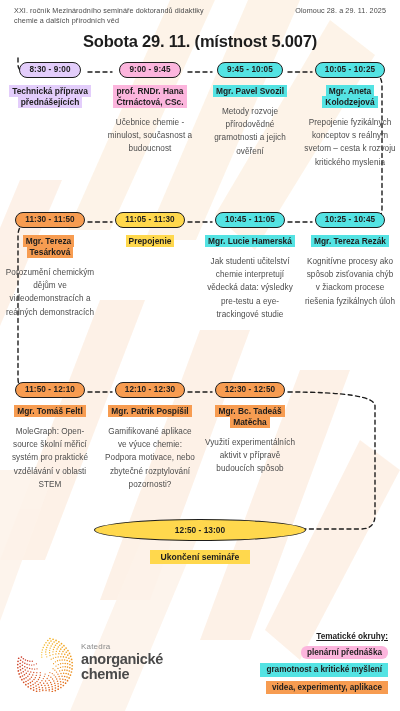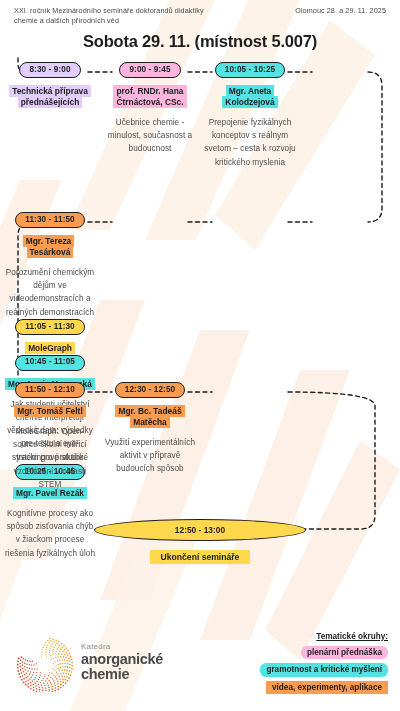--- a/index.html
+++ b/index.html
@@ -74,21 +74,21 @@
 
   
   .row {
     position: absolute;
     left: 0;
     width: 400px;
     display: flex;
     z-index: 4;
   }
   #row-1 { top: 62px; }
-  #row-2 { top: 212px; flex-direction: column; }
+  #row-2 { top: 212px; }
   #row-3 { top: 382px; }
 
   .slot {
     width: 100px;
     box-sizing: border-box;
     padding: 0 4px;
     display: flex;
     flex-direction: column;
     align-items: center;
   }
@@ -275,54 +275,64 @@
     <div class="time-pill" style="background: rgb(227, 205, 251);">8:30 - 9:00</div>
     <div class="speaker"><span style="background: rgb(227, 205, 251);">Technická příprava přednášejících</span></div>
 
   </div>
   <div class="slot">
     <div class="time-pill" style="background: rgb(252, 181, 221);">9:00 - 9:45</div>
     <div class="speaker"><span style="background: rgb(252, 181, 221);">prof. RNDr. Hana Čtrnáctová, CSc.</span></div>
     <div class="talk-title">Učebnice chemie - minulost, současnost a budoucnost</div>
   </div>
   <div class="slot">
+    <div class="time-pill" style="background: rgb(84, 227, 227);">9:45 - 10:05</div>
+    <div class="speaker"><span style="background: rgb(84, 227, 227);">Mgr. Pavel Svozil</span></div>
+    <div class="talk-title">Metody rozvoje přírodovědné gramotnosti a jejich ověření</div>
+  </div>
+  <div class="slot">
     <div class="time-pill" style="background: rgb(84, 227, 227);">10:05 - 10:25</div>
     <div class="speaker"><span style="background: rgb(84, 227, 227); text-align: right;">Mgr. Aneta Kolodzejová</span></div>
     <div class="talk-title">Prepojenie fyzikálnych konceptov s reálnym svetom – cesta k rozvoju kritického myslenia</div>
   </div>
 </div>
 
 <div class="row" id="row-2">
   <div class="slot">
     <div class="time-pill" style="background: rgb(247, 156, 81);">11:30 - 11:50</div>
     <div class="speaker"><span style="background: rgb(247, 156, 81);">Mgr. Tereza Tesárková</span></div>
     <div class="talk-title">Porozumění chemickým dějům ve videodemonstracích a reálných demonstracích</div>
   </div>
   <div class="slot">
     <div class="time-pill" style="background: rgb(255, 216, 77);">11:05 - 11:30</div>
-    <div class="speaker"><span style="background: rgb(255, 216, 77);">MoleGraph</span></div>
+    <div class="speaker"><span style="background: rgb(255, 216, 77);">Prepojenie</span></div>
 
   </div>
   <div class="slot">
     <div class="time-pill" style="background: rgb(84, 227, 227);">10:45 - 11:05</div>
     <div class="speaker"><span style="background: rgb(84, 227, 227);">Mgr. Lucie Hamerská</span></div>
     <div class="talk-title">Jak studenti učitelství chemie interpretují vědecká data: výsledky pre-testu a eye-trackingové studie</div>
   </div>
   <div class="slot">
     <div class="time-pill" style="background: rgb(84, 227, 227);">10:25 - 10:45</div>
-    <div class="speaker"><span style="background: rgb(84, 227, 227);">Mgr. Pavel Rezák</span></div>
+    <div class="speaker"><span style="background: rgb(84, 227, 227);">Mgr. Tereza Rezák</span></div>
     <div class="talk-title">Kognitívne procesy ako spôsob zisťovania chýb v žiackom procese riešenia fyzikálnych úloh</div>
   </div>
 </div>
 
 <div class="row" id="row-3">
   <div class="slot">
     <div class="time-pill" style="background: rgb(247, 156, 81);">11:50 - 12:10</div>
     <div class="speaker"><span style="background: rgb(247, 156, 81);">Mgr. Tomáš Feltl</span></div>
     <div class="talk-title">MoleGraph: Open-source školní měřicí systém pro praktické vzdělávání v oblasti STEM</div>
+  </div>
+  <div class="slot">
+    <div class="time-pill" style="background: rgb(247, 156, 81);">12:10 - 12:30</div>
+    <div class="speaker"><span style="background: rgb(247, 156, 81);">Mgr. Patrik Pospíšil</span></div>
+    <div class="talk-title">Gamifikované aplikace ve výuce chemie: Podpora motivace, nebo zbytečné rozptylování pozornosti?</div>
   </div>
   <div class="slot">
     <div class="time-pill" style="background: rgb(247, 156, 81);">12:30 - 12:50</div>
     <div class="speaker"><span style="background: rgb(247, 156, 81);">Mgr. Bc. Tadeáš Matěcha</span></div>
     <div class="talk-title">Využití experimentálních aktivit v přípravě budoucích spôsob</div>
   </div>
   <div class="slot"></div>
 </div>
 
 <div id="closing">
@@ -579,16 +589,16 @@
     <div id="logo-text">
       <div id="logo-kat">Katedra</div>
       <div id="logo-anorg">anorganické</div>
       <div id="logo-chem">chemie</div>
     </div>
   </div>
 
   <div id="legend">
     <div id="legend-title">Tematické okruhy:</div>
     <div class="legend-item" style="background: rgb(252, 181, 221); border-radius: 6px;">plenární přednáška</div>
-    <div class="legend-item" style="background: rgb(84, 227, 227); border-radius: 6px;">gramotnost a kritické myšlení</div>
+    <div class="legend-item" style="background: rgb(84, 227, 227);">gramotnost a kritické myšlení</div>
     <div class="legend-item" style="background: rgb(247, 156, 81);">videa, experimenty, aplikace</div>
   </div>
 </div>
 
 </body></html>

